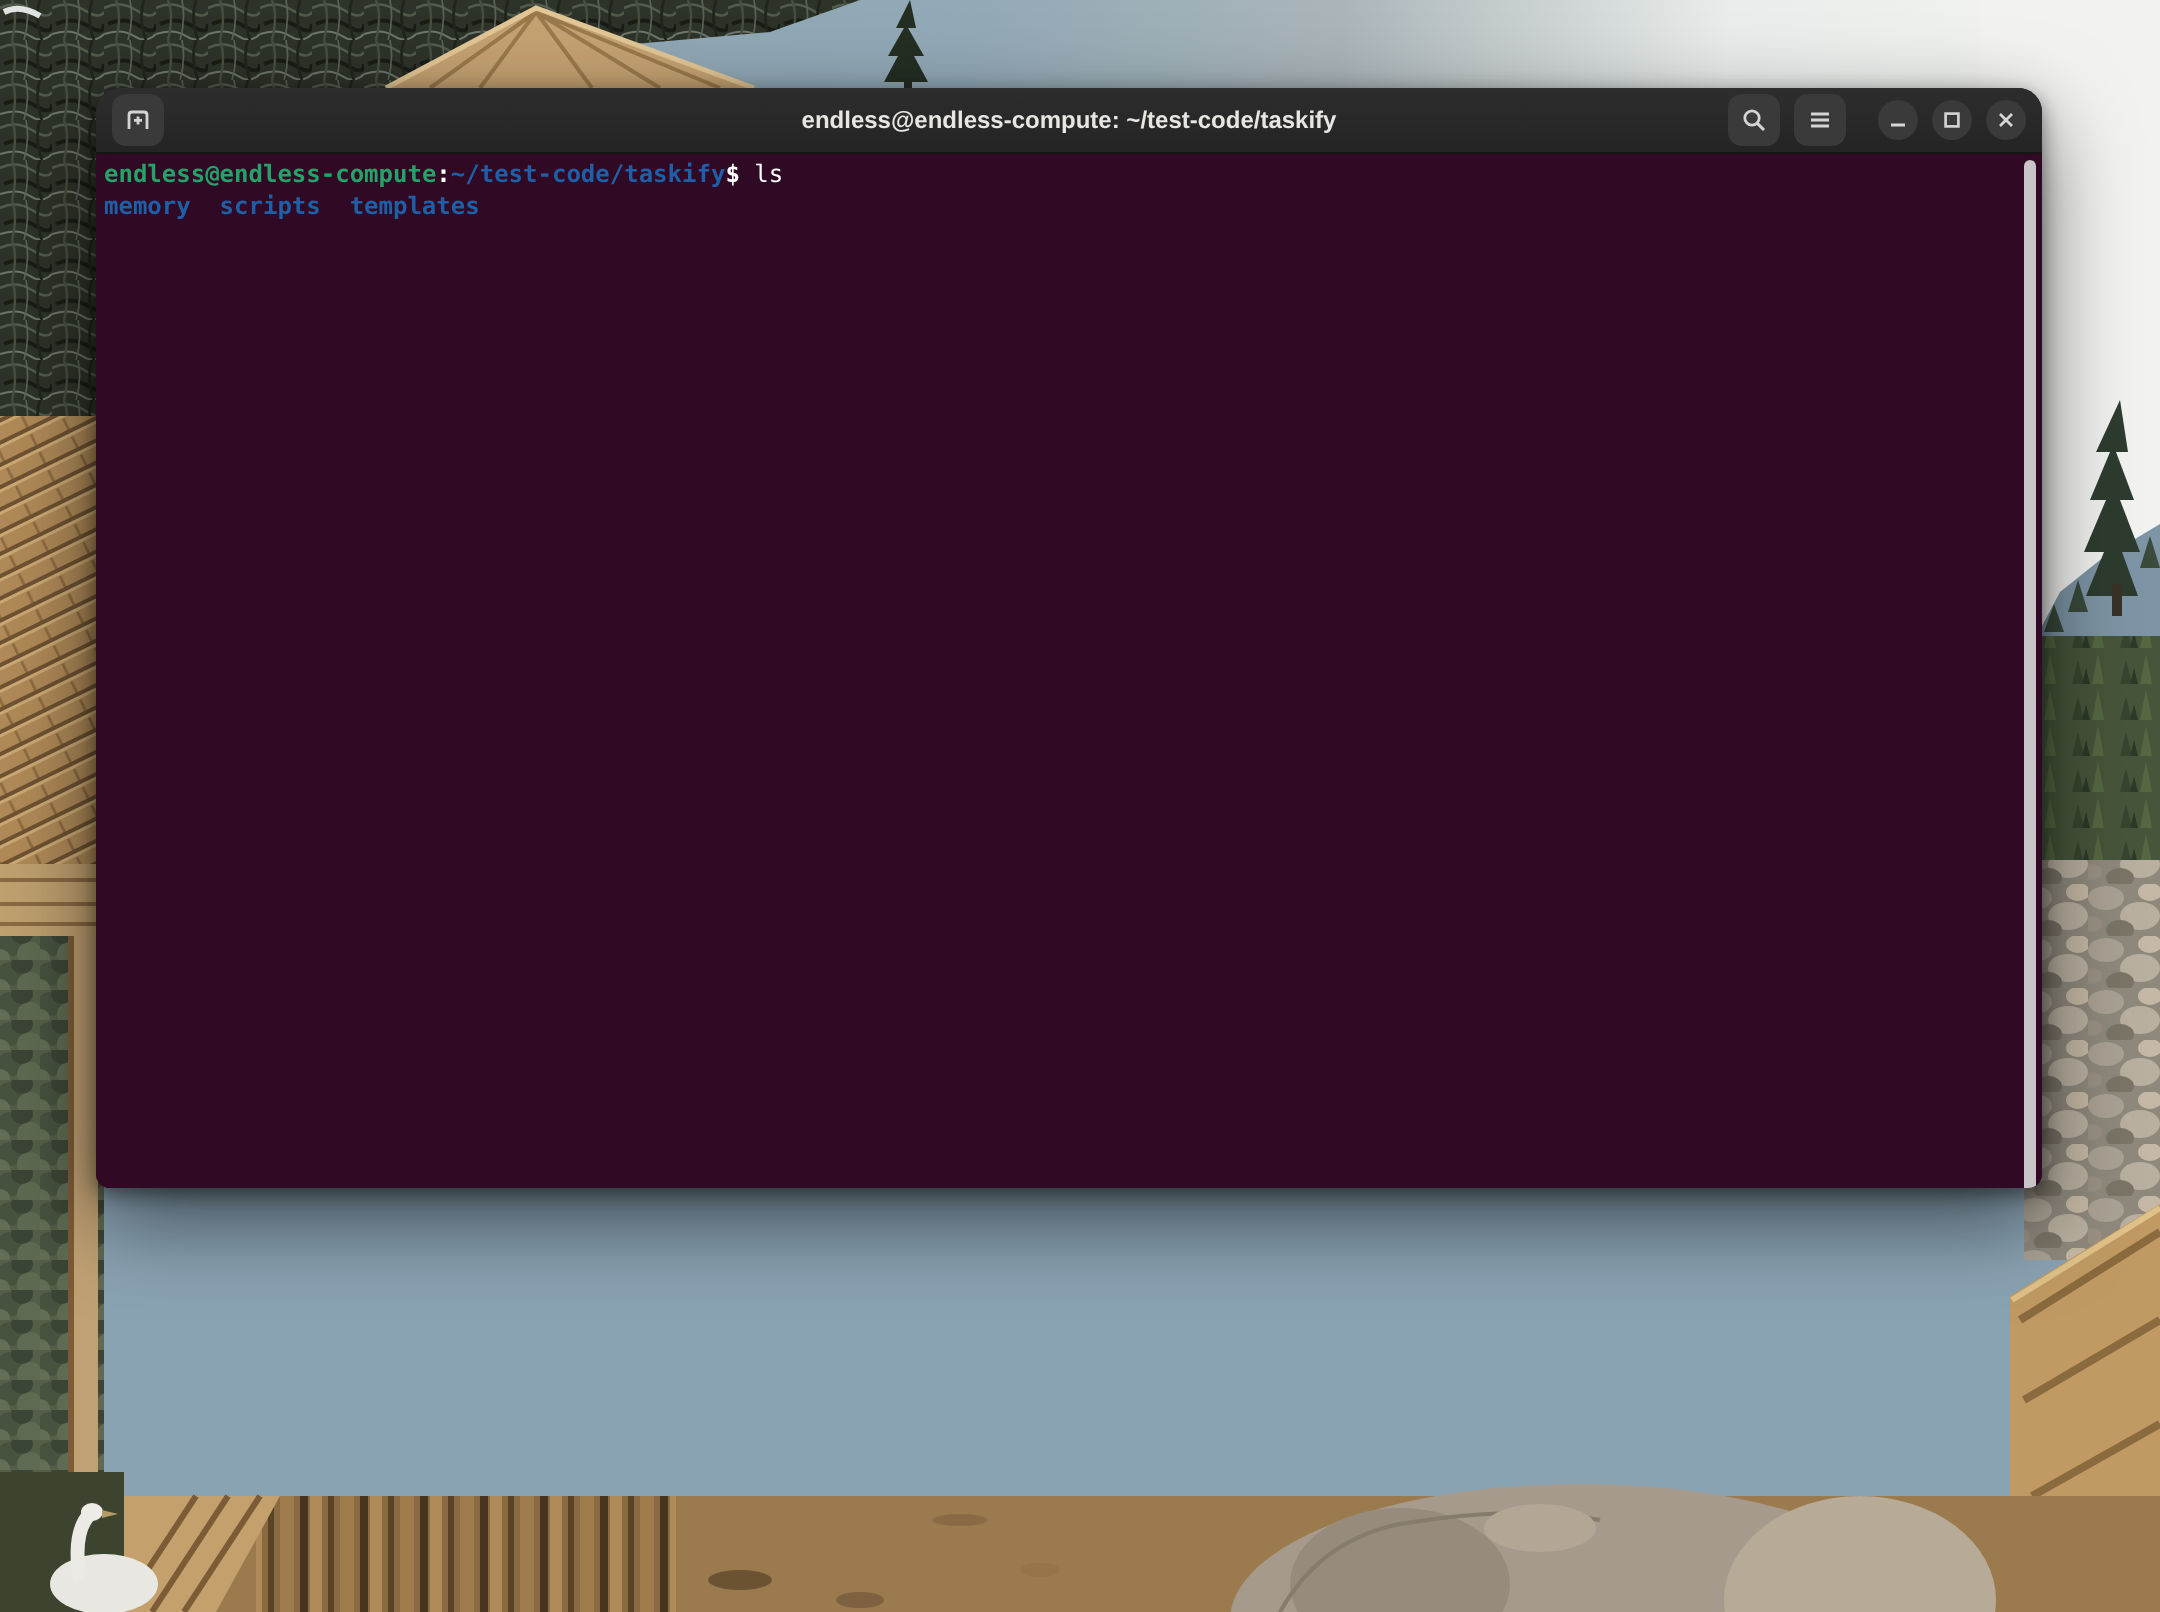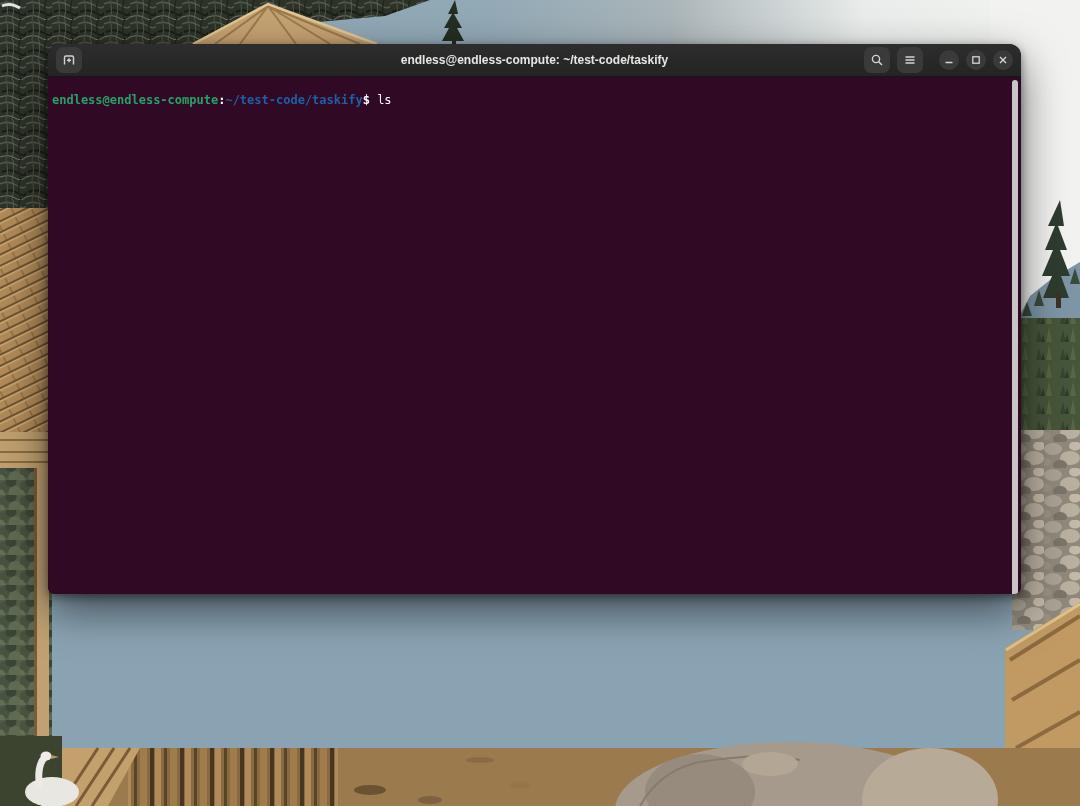--- a/index.html
+++ b/index.html
@@ -36,21 +36,21 @@
     width:20px; height:20px; border:none; border-radius:50%; background:#3a3a3a;
     display:flex; align-items:center; justify-content:center; cursor:default; padding:0;
   }
   .circle-btn.min { margin-left:9px; }
   .sq-btn svg, .circle-btn svg { display:block; }
 
   
   .screen {
     position:relative; width:100%; height:677px;
     background:var(--term-bg, #300A24);
-    padding:16px 4px; cursor:text;border-radius:11px;
+    padding:3px 4px; cursor:text;border-radius:11px;
   }
   .term-line {
     font-family:"DejaVu Sans Mono","Liberation Mono",monospace;
     font-size:12px; line-height:15.5px; white-space:pre; color:var(--term-fg,#ffffff);
   }
   .u  { color:var(--c-user, #26A269); font-weight:bold; }
   .sep{ color:var(--term-fg, #ffffff); font-weight:bold; }
   .p  { color:var(--c-path, #1E5FA8); font-weight:bold; }
   .d  { color:var(--term-fg, #ffffff); font-weight:bold; }
   .cmd{ color:var(--term-fg, #ffffff); margin-left:1ch; }
@@ -223,19 +223,20 @@
         <button class="circle-btn">
           <svg width="10" height="10" viewBox="0 0 10 10">
             <path d="M2 2 L8 8 M8 2 L2 8" stroke="#d6d6d6" stroke-width="1.4"></path>
           </svg>
         </button>
       </div>
     </div>
 
     <div class="screen">
       <div class="term-line"><span class="u">endless@endless-compute</span><span class="sep">:</span><span class="p">~/test-code/taskify</span><span class="d">$</span><span class="cmd">ls</span></div>
+      <div class="term-line"><span class="dir">memory</span><span class="dir">scripts</span><span class="dir">templates</span></div>
 
       <div class="scrollbar-track">
         <div class="scrollbar-thumb"></div>
       </div>
     </div>
   </div>
 </div>
 
 </body></html>

